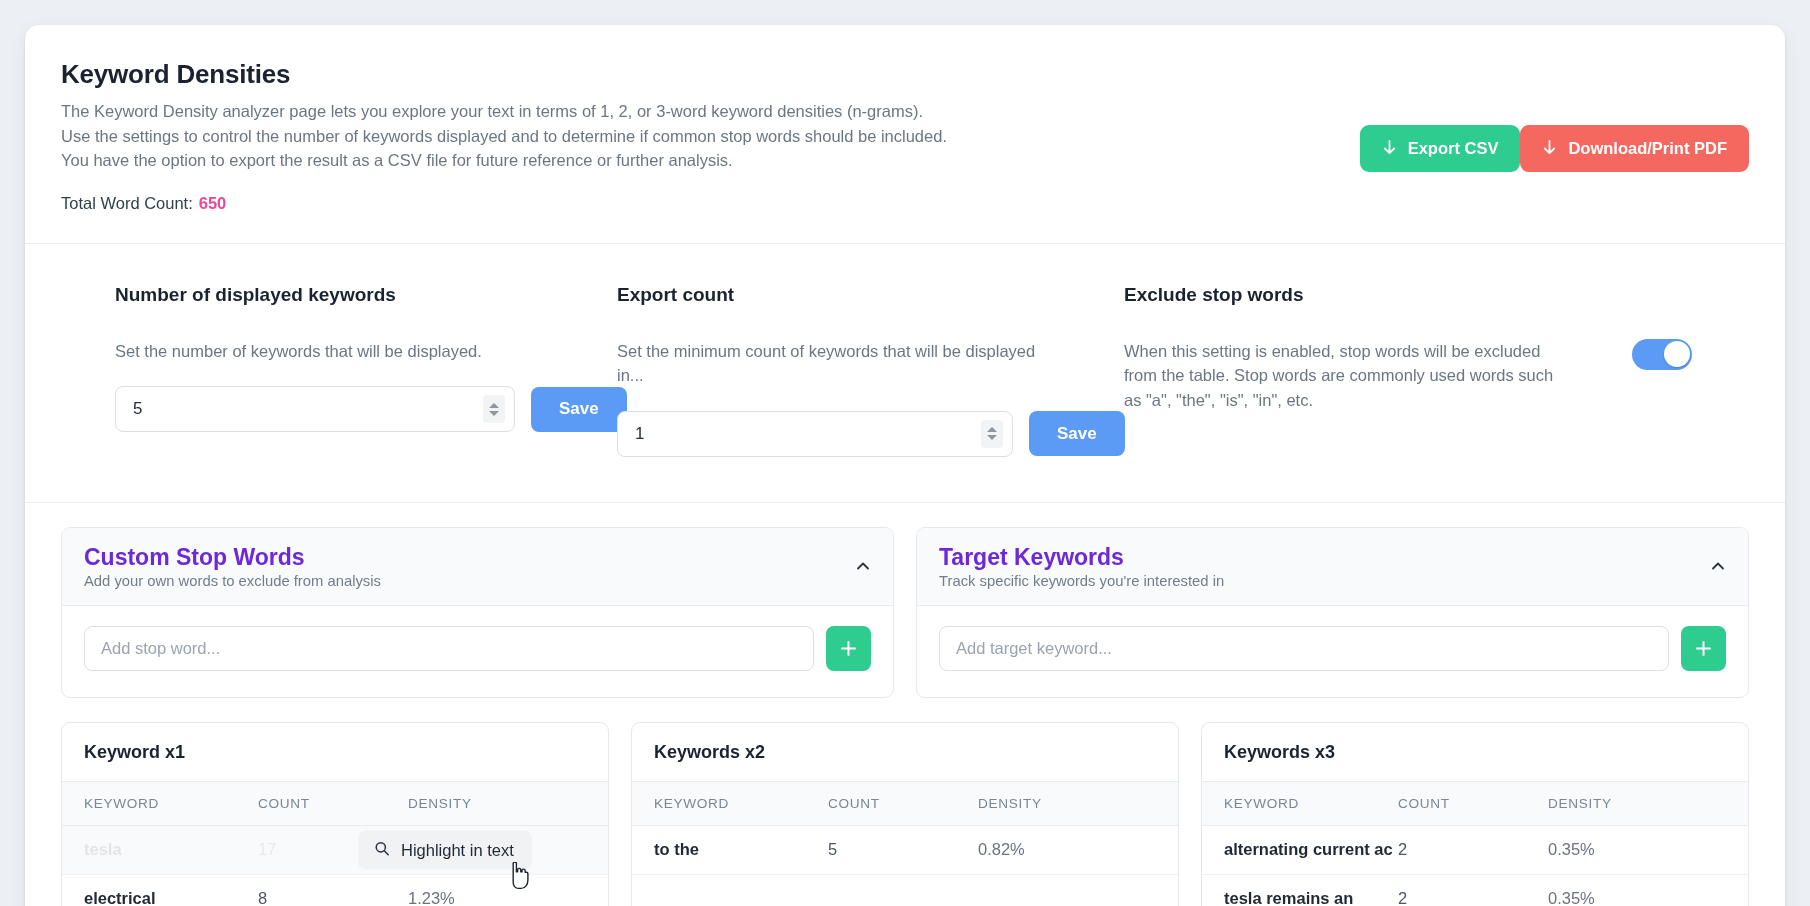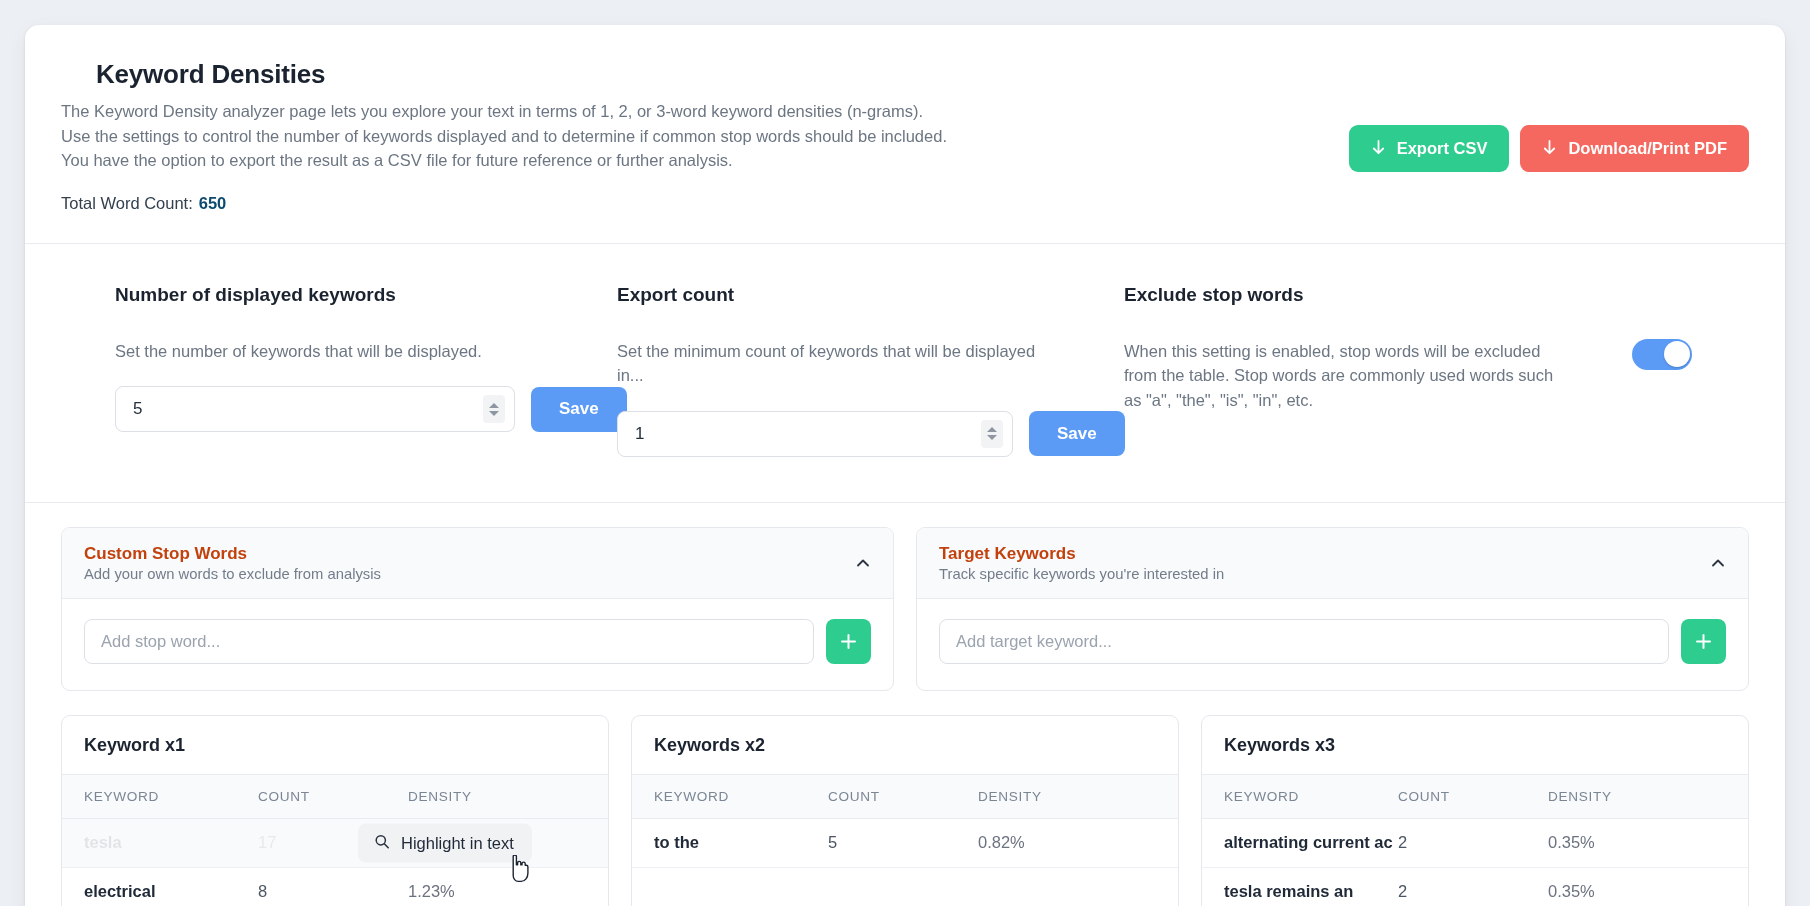--- a/index.html
+++ b/index.html
@@ -16,34 +16,34 @@
     background: #ffffff;
     border-radius: 14px;
     box-shadow: 0 1px 3px rgba(16,24,40,.10), 0 6px 20px rgba(16,24,40,.06);
     overflow: hidden;
   }
 
   
   .header { position: relative; padding: 33px 36px 30px 36px; }
   .header h1 {
     font-size: 26px; font-weight: bold; color: #1b2330;
-    letter-spacing: -0.2px; line-height: 32px; margin-left: 35px;
+    letter-spacing: -0.2px; line-height: 32px;
   }
   .intro { margin-top: 9px; }
   .intro p {
     font-size: 16.5px; color: #6c7683; line-height: 24.5px;
   }
   .wordcount {
     margin-top: 21px; font-size: 16.5px; color: #32404f;
   }
-  .wordcount .val { font-weight: bold; color: #0c4a6e; margin-left: 6px; }
+  .wordcount .val { font-weight: bold; color: #ec4899; margin-left: 6px; }
 
   .hdr-actions {
     position: absolute; right: 36px; top: 100px;
-    display: flex; gap: 11px;
+    display: flex; 
   }
   .btn {
     display: inline-flex; align-items: center; gap: 11px;
     height: 47px; padding: 0 22px;
     border: none; border-radius: 9px;
     font-family: inherit; font-size: 16.5px; font-weight: bold;
     color: #fff; cursor: pointer; white-space: nowrap;
   }
   .btn-green { background: #2ecc8f; }
   .btn-red   { background: #f4685f; }
@@ -114,21 +114,21 @@
     flex: 1;
     border: 1px solid #e5e8ec; border-radius: 9px;
     background: #fff; overflow: hidden;
   }
   .panel-head {
     position: relative;
     background: #f8fafc;
     padding: 16px 20px 16px 22px;
     border-bottom: 1px solid #e8ebef;
   }
-  .panel-head .ttl { font-size: 17px; font-weight: bold; color: #c2410c; }
+  .panel-head .ttl { font-size: 23px; font-weight: bold; color: #6d28d9; }
   .panel-head .sub { margin-top: 2px; font-size: 14.8px; color: #737d8a; }
   .chev {
     position: absolute; right: 22px; top: 50%; transform: translateY(-50%);
     width: 16px; height: 16px; cursor: pointer;
   }
   .panel-body { padding: 20px 22px 26px 22px; display: flex; gap: 12px; }
   .txtinput {
     flex: 1; height: 45px;
     border: 1px solid #dcdfe4; border-radius: 8px;
     padding: 4px 16px; font-family: inherit; font-size: 16.5px;

